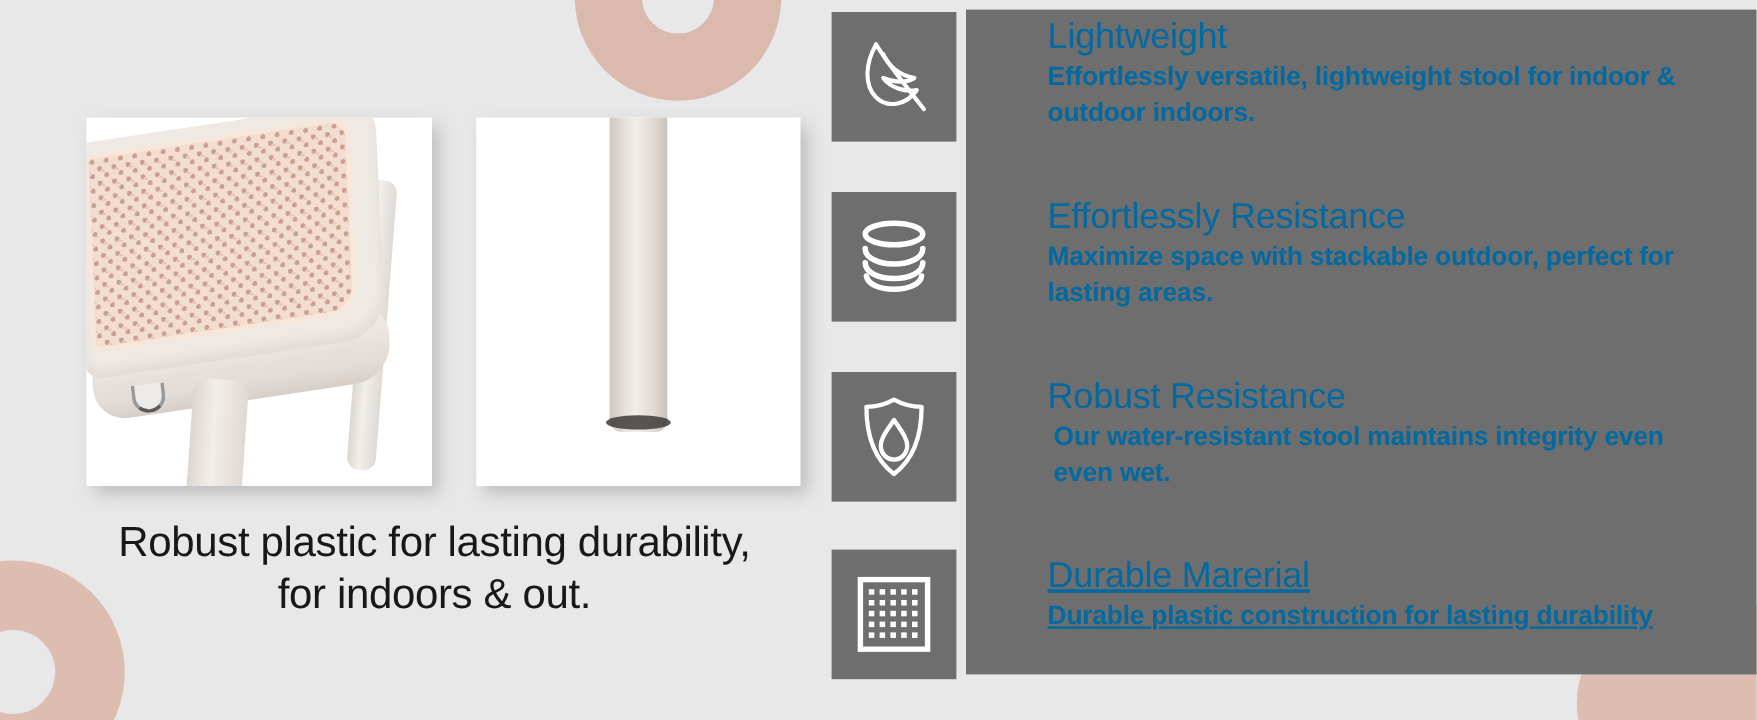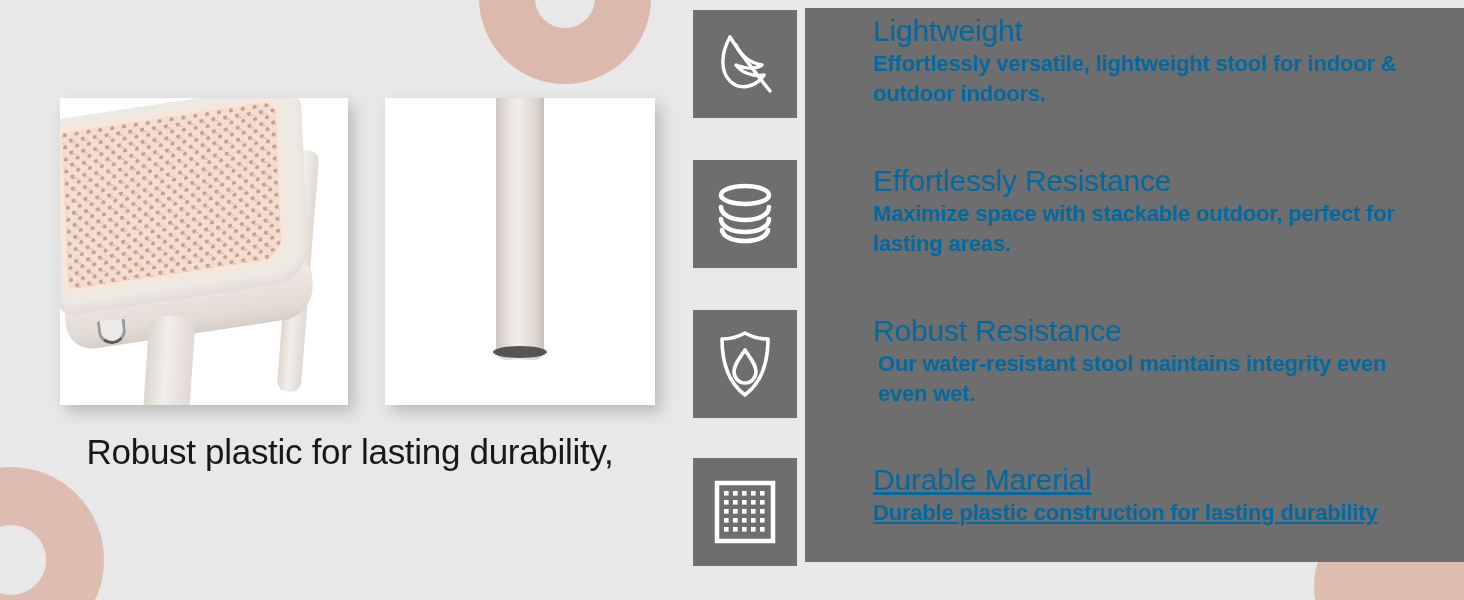--- a/index.html
+++ b/index.html
@@ -41,21 +41,21 @@
     position: absolute;
     width: 210px; height: 180px;
     right: -60px; bottom: -76px;
     border-radius: 50%;
     background: #dcbdb0;
   }
 
   
   #left-col {
     position: absolute;
-    left: 0; top: 0;
+    left: 12px; top: 0;
     width: 688px; height: 484px;
   }
 
   .photo {
     position: absolute;
     background: #ffffff;
     box-shadow: 6px 7px 14px rgba(120,120,120,0.40);
     overflow: hidden;
   }
   #photo-seat  { left: 60px;  top: 98px; width: 288px; height: 307px; }
@@ -221,20 +221,21 @@
 
     <div class="photo" id="photo-leg">
       <div class="leg-art">
         <div class="leg-tube"></div>
         <div class="leg-foot"></div>
       </div>
     </div>
 
     <div id="left-caption">
       <div>Robust plastic for lasting durability,</div>
+      <div>for indoors &amp; out.</div>
     </div>
   </div>
 
   <div id="feature-panel"></div>
 
   <div class="icon-tile" id="tile-0">
     <span>
       <svg width="62" height="66" viewBox="0 0 62 66" fill="none" stroke="#ffffff" stroke-width="3.4" stroke-linecap="round" stroke-linejoin="round">
         <path d="M16 6 C7 22 6 40 16 50 C26 60 42 56 50 44 C40 46 28 42 22 34 C32 38 42 38 48 34 C36 32 26 24 22 14"></path>
         <path d="M16 6 C26 22 40 40 56 60"></path>

